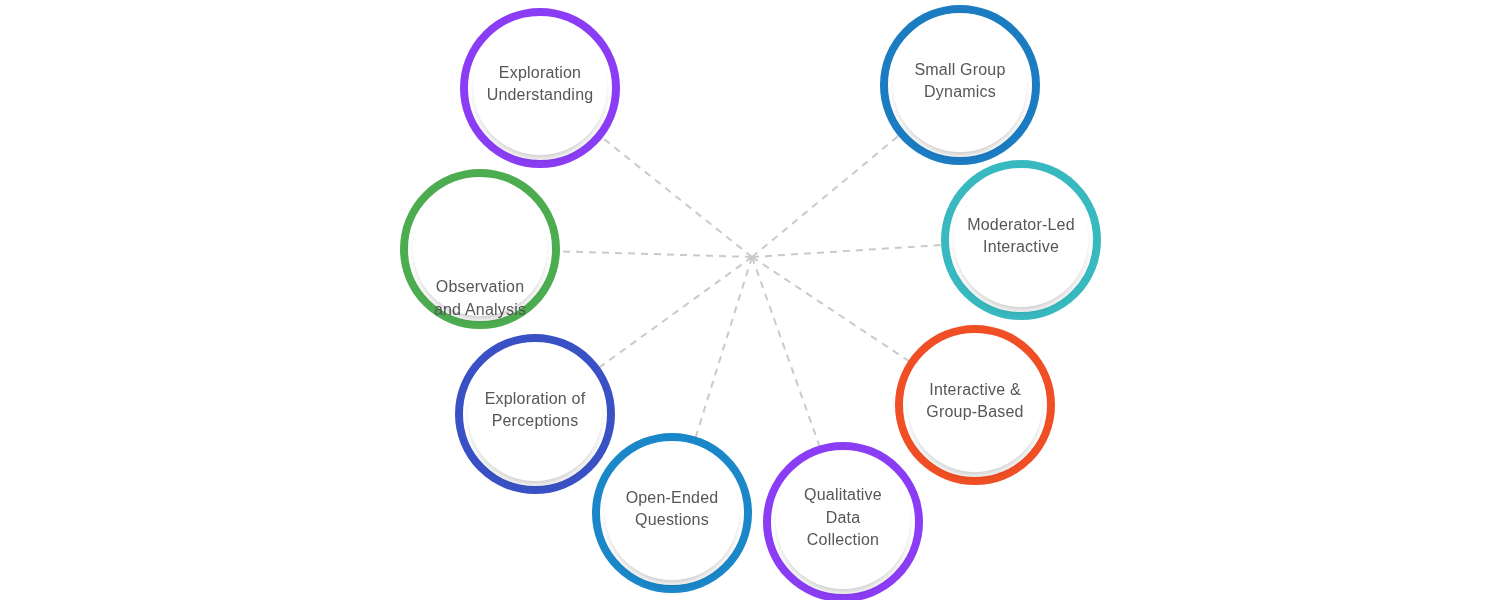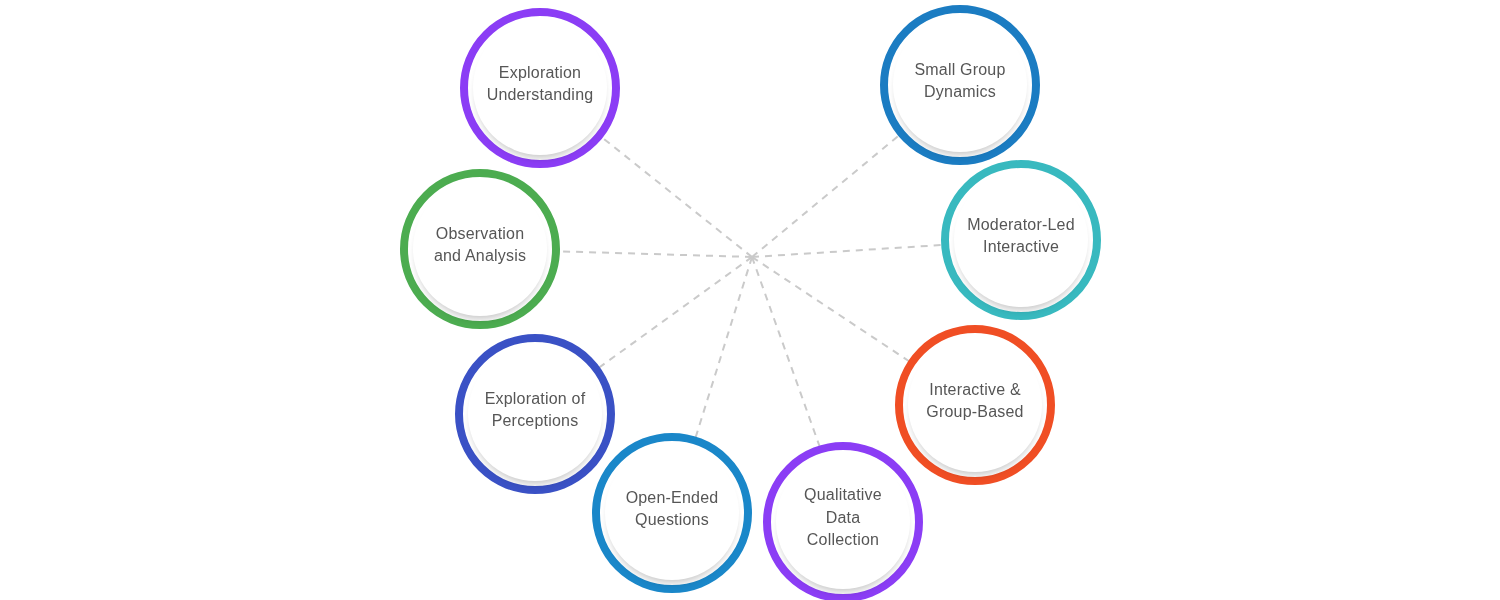--- a/index.html
+++ b/index.html
@@ -104,21 +104,21 @@
   <div class="bubble node pos-0" style="border-color: rgb(139, 61, 245);">
     <div class="label">Exploration
 Understanding</div>
   </div>
 
   <div class="bubble node pos-1" style="border-color: rgb(27, 124, 194);">
     <div class="label">Small Group
 Dynamics</div>
   </div>
 
-  <div class="bubble node pos-2" style="border-color: rgb(76, 172, 80);">
+  <div class="bubble node pos-2" style="border-color: rgb(76, 172, 80); align-items: flex-end;">
     <div class="label">Observation
 and Analysis</div>
   </div>
 
   <div class="bubble node pos-3" style="border-color: rgb(56, 185, 191);">
     <div class="label">Moderator-Led
 Interactive</div>
   </div>
 
   <div class="bubble node pos-4" style="border-color: rgb(58, 81, 197);">

